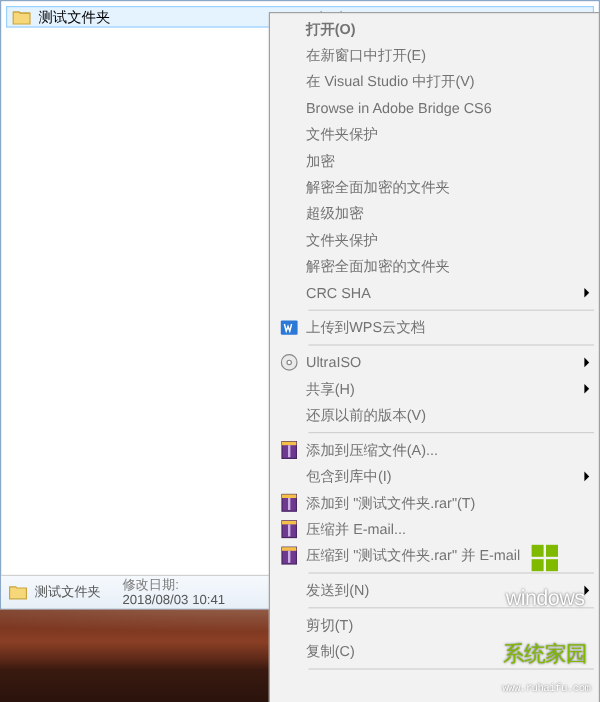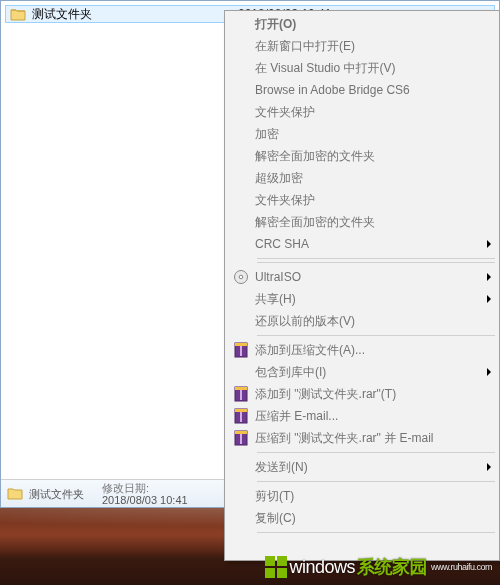--- a/index.html
+++ b/index.html
@@ -71,35 +71,36 @@
   .menu-submenu-arrow {
     position: absolute; right: 6px; top: 50%; transform: translateY(-50%);
     width: 0; height: 0; border-top: 4px solid transparent; border-bottom: 4px solid transparent;
     border-left: 4px solid #000;
   }
   .menu-sep {
     height: 1px; margin: 3px 2px 3px 30px; background: #d0d0d0;
   }
   .watermark-logo {
     position: absolute; right: 8px; bottom: 6px;
-    display: flex; align-items: center; gap: 2px;
+    display: flex; align-items: center; gap: 12px;
     font-family: "Segoe UI", Arial, sans-serif;
     color: #fff; font-size: 18px; letter-spacing: -0.5px;
     text-shadow: 0 0 2px rgba(0,0,0,0.7);
+    flex-direction: column;
   }
   .watermark-flag {
     width: 22px; height: 22px; display:inline-block;
     background:
       linear-gradient(#7fba00,#7fba00) 0 0/10px 10px no-repeat,
       linear-gradient(#7fba00,#7fba00) 12px 0/10px 10px no-repeat,
       linear-gradient(#7fba00,#7fba00) 0 12px/10px 10px no-repeat,
       linear-gradient(#7fba00,#7fba00) 12px 12px/10px 10px no-repeat;
   }
-  .wm-accent { color:#7fba00; font-weight:700; }
-  .wm-sub { font-size: 9px; margin-left: 2px; opacity: 0.9; }
+  .wm-accent { color:#7fba00; font-weight:400;margin-top:12px; }
+  .wm-sub { font-size: 9px; margin-left: 2px; opacity: 0.9; font-family: Liberation Mono, monospace; }
 </style>
 </head>
 <body>
 
 <div class="explorer">
   <div class="file-row">
     <span class="folder-icon">
       <svg viewBox="0 0 16 14" width="16" height="14">
           <path d="M1 3 h5 l1 1 h8 v9 h-14 z" fill="#f6d77a" stroke="#caa53e"></path>
           <path d="M1 3 h5 l1 1 h8" fill="none" stroke="#caa53e"></path>
@@ -167,20 +168,29 @@
     <div class="menu-item">
       <span class="menu-gutter"></span>
       <span class="menu-label">解密全面加密的文件夹</span>
     </div>
     <div class="menu-item">
       <span class="menu-gutter"></span>
       <span class="menu-label">CRC SHA</span>
       <span class="menu-submenu-arrow"></span>
     </div>
     <div class="menu-sep"></div>
+    <div class="menu-item">
+      <span class="menu-gutter">
+        <svg width="16" height="16" viewBox="0 0 16 16">
+          <rect x="1" y="2" width="14" height="12" rx="1" fill="#2b78d7"></rect>
+          <path d="M4 5 l1.5 6 l1.5-4 l1.5 4 l1.5-6" stroke="#fff" stroke-width="1.2" fill="none"></path>
+        </svg>
+      </span>
+      <span class="menu-label">上传到WPS云文档</span>
+    </div>
     <div class="menu-sep"></div>
     <div class="menu-item">
       <span class="menu-gutter">
         <svg width="16" height="16" viewBox="0 0 16 16">
           <circle cx="8" cy="8" r="6.5" fill="#eaeaea" stroke="#888"></circle>
           <circle cx="8" cy="8" r="1.8" fill="#fff" stroke="#888"></circle>
         </svg>
       </span>
       <span class="menu-label">UltraISO</span>
       <span class="menu-submenu-arrow"></span>

